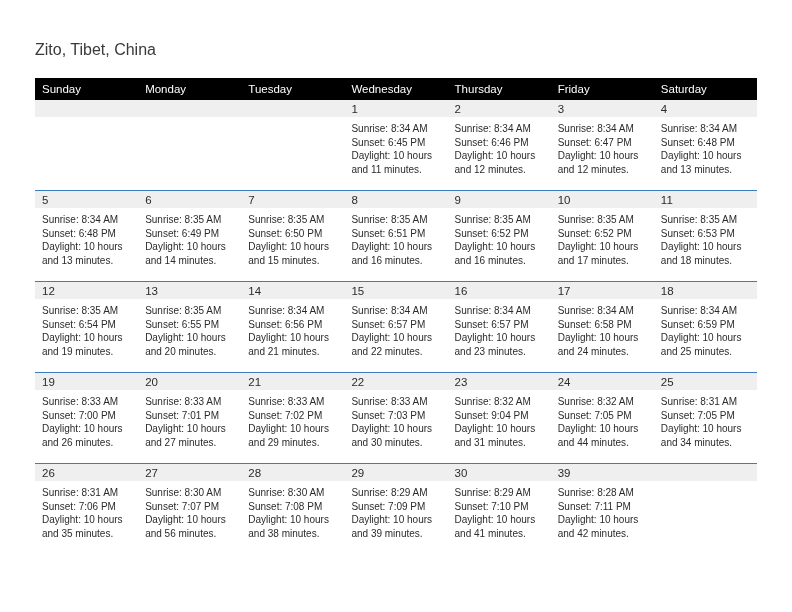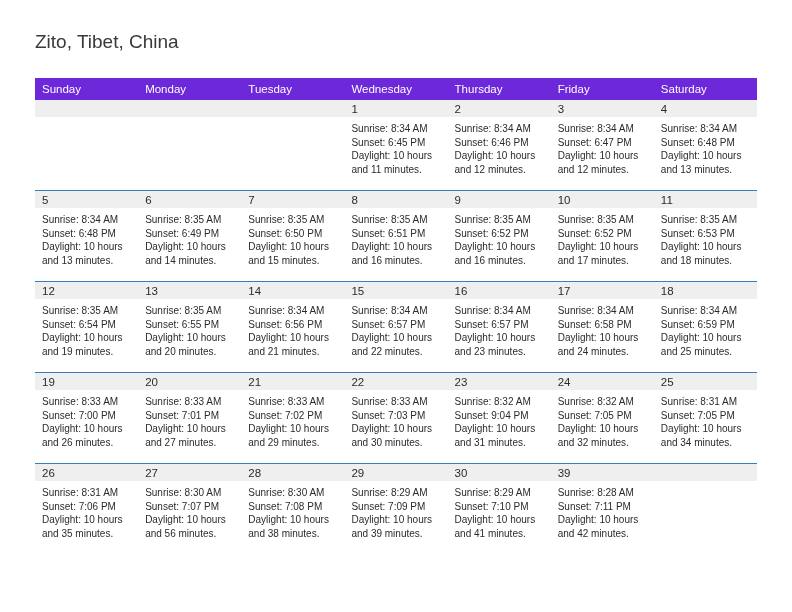--- a/index.html
+++ b/index.html
@@ -68,37 +68,37 @@
     flex: 0 0 auto;
   }
   .cal-title {
     font-size: 27px;
     color: #2b2b2b;
     font-weight: normal;
     line-height: 30px;
     white-space: nowrap;
   }
   .cal-subtitle {
-    font-size: 19px;
+    font-size: 16px;
     color: #3a3a3a;
     line-height: 20px;
-    margin-top: 8px;
+    margin-top: 16px;
     white-space: nowrap;
     text-align: center;
   }
 
   
   .calendar {
     width: 722px;
     border-collapse: collapse;
     table-layout: fixed;
     margin-top: 10px;
   }
   .calendar th {
-    background: #6d28d9;
+    background: #000000;
     color: #ffffff;
     font-weight: normal;
     font-size: 11.5px;
     text-align: left;
     padding: 5px 0 5px 7px;
     height: 18px;
     box-sizing: border-box;
   }
   .calendar td {
     vertical-align: top;
@@ -382,21 +382,21 @@
               <div>Daylight: 10 hours</div>
               <div>and 31 minutes.</div>
             </div>
           </td>
           <td>
             <div class="daynum">24</div>
             <div class="cellbody">
               <div>Sunrise: 8:32 AM</div>
               <div>Sunset: 7:05 PM</div>
               <div>Daylight: 10 hours</div>
-              <div>and 32 minutes.</div>
+              <div>and 44 minutes.</div>
             </div>
           </td>
           <td>
             <div class="daynum">25</div>
             <div class="cellbody">
               <div>Sunrise: 8:31 AM</div>
               <div>Sunset: 7:05 PM</div>
               <div>Daylight: 10 hours</div>
               <div>and 34 minutes.</div>
             </div>

